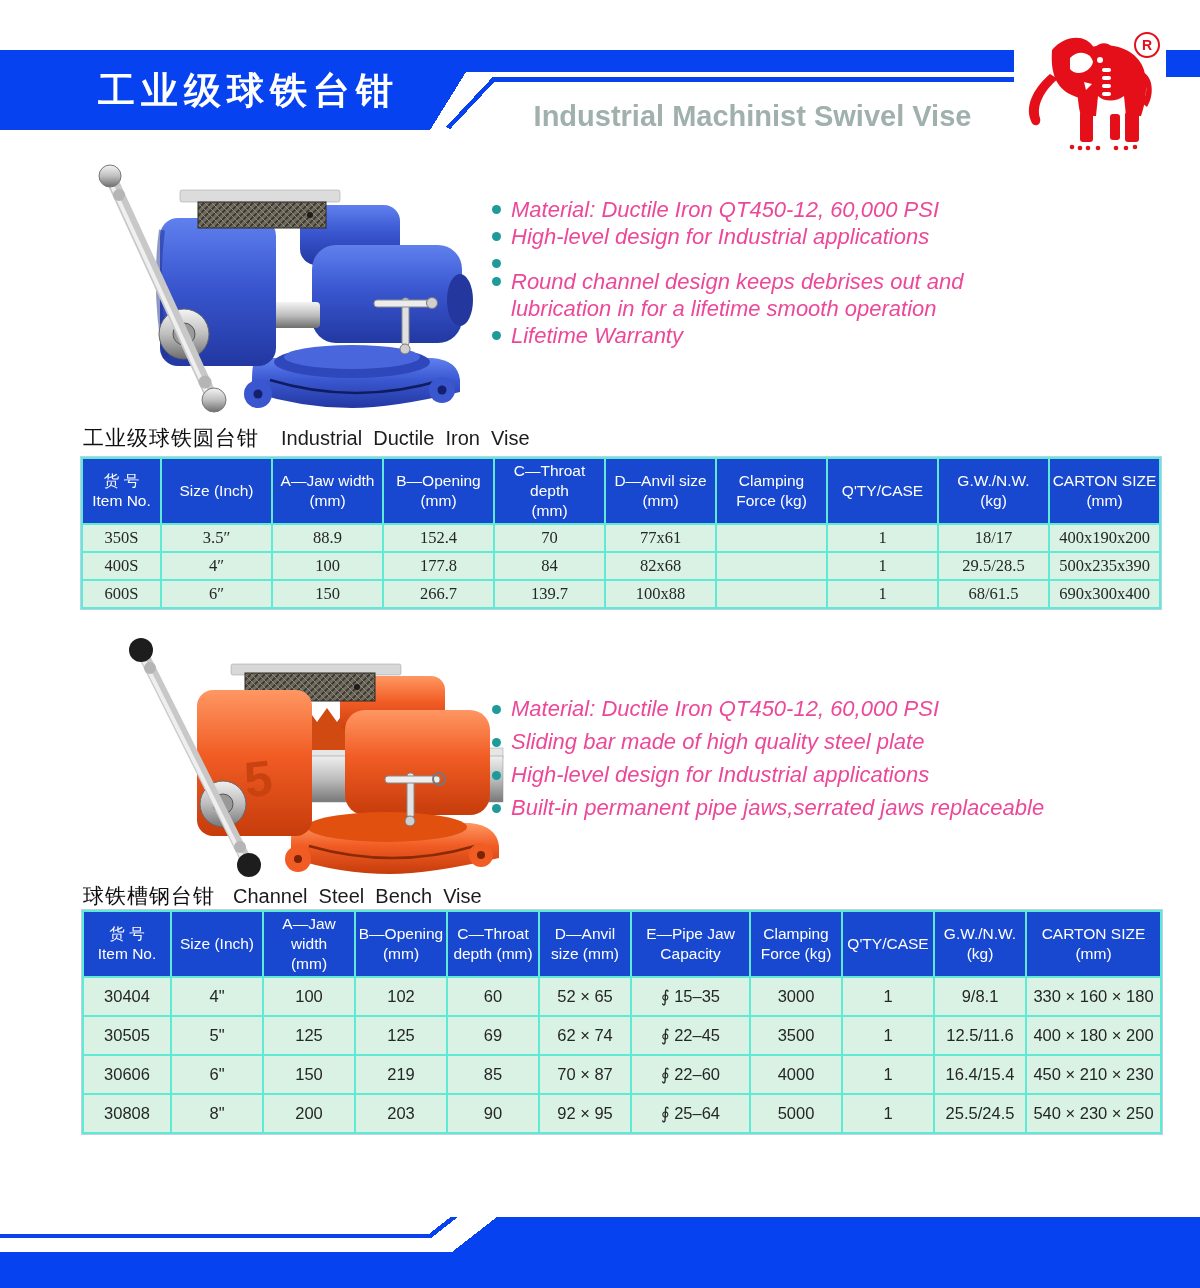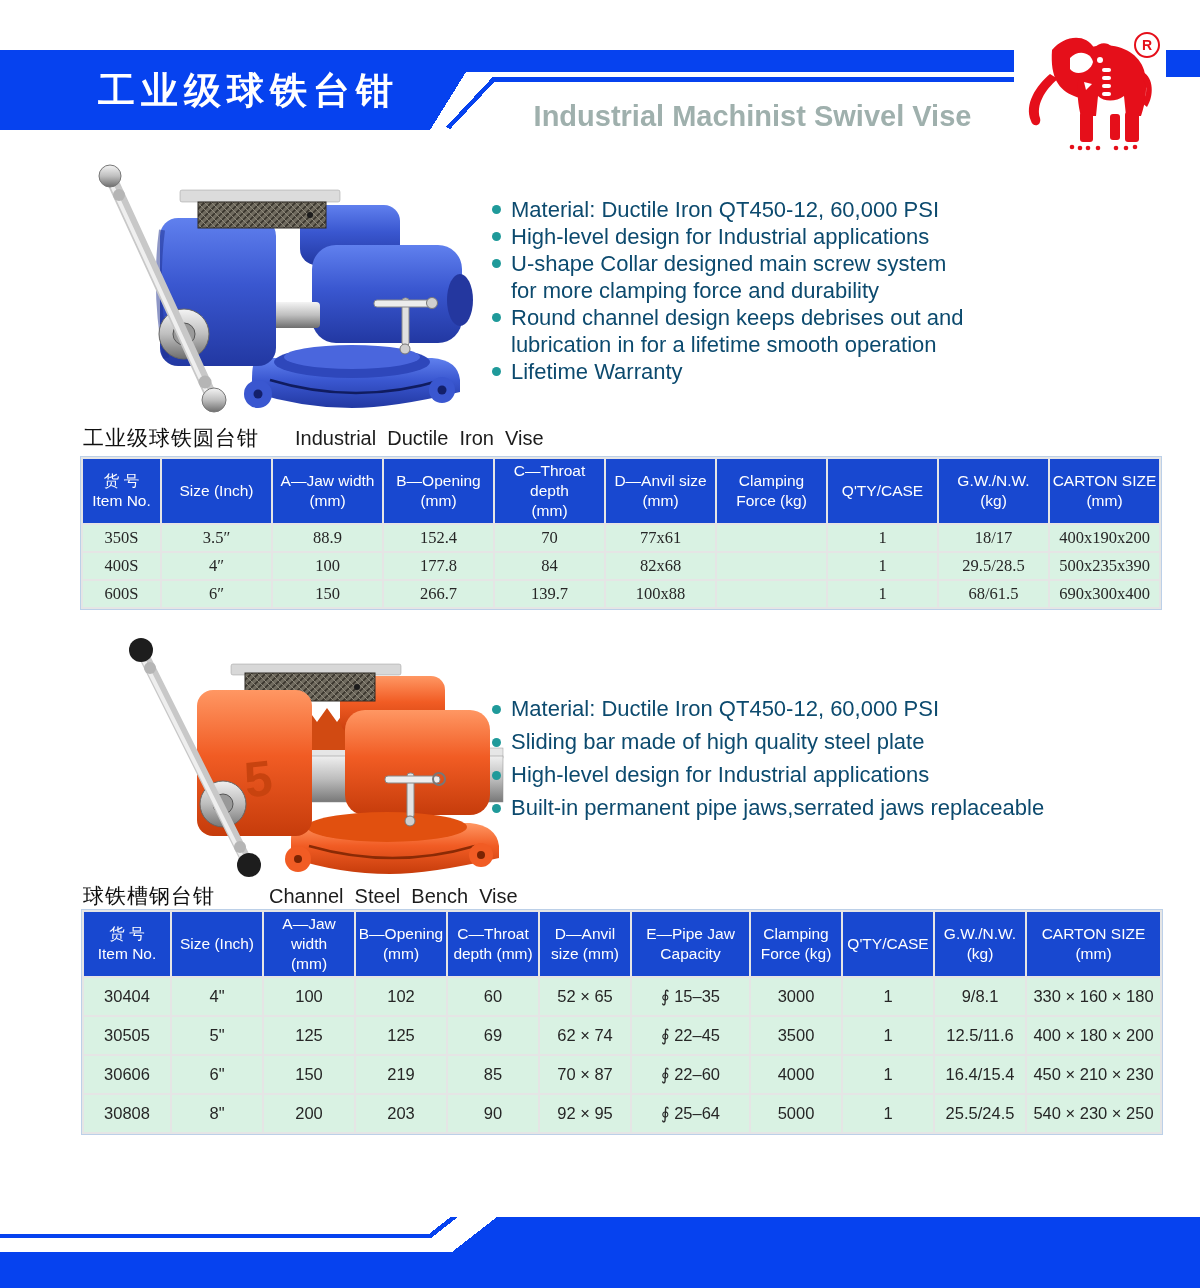--- a/index.html
+++ b/index.html
@@ -23,34 +23,34 @@
   .vise2{position:absolute;top:618px;left:55px;width:450px;height:260px;}
 
   
   .features{position:absolute;left:492px;margin:0;padding:0;list-style:none;width:700px;}
   .f1{top:196px;}
   .f2{top:696px;}
   .features li{display:flex;align-items:flex-start;}
   .f1 li{line-height:27px;}
   .f2 li{line-height:25px;margin-bottom:8px;}
   .dot{flex:0 0 9px;width:9px;height:9px;border-radius:50%;background:#1f9a9a;margin:9px 10px 0 0;}
-  .ftext{font-size:22px;color:#0c4a6e;white-space:pre-line;}
-
-  
-  .caption{position:absolute;left:83px;display:flex;align-items:baseline;gap:36px;}
+  .ftext{font-size:22px;color:#ec4899;white-space:pre-line;font-style:italic;}
+
+  
+  .caption{position:absolute;left:83px;display:flex;align-items:baseline;}
   .c1{top:424px;}
   .c2{top:882px;}
   .cap-cn{font-size:21px;color:#101010;letter-spacing:1px;}
-  .c1 .cap-en{}
+  .c1 .cap-en{margin-left:22px;}
   .c2 .cap-en{margin-left:18px;}
   .cap-en{font-size:20px;color:#1c1c1c;white-space:pre;}
 
   
   .spec{border-collapse:separate;border-spacing:2px;table-layout:fixed;position:absolute;
-        background:#e5e5e5;border:1px solid #bcd0e8;}
+        background:#5eead4;border:1px solid #bcd0e8;}
   .t1{top:456px;left:80px;width:1060px;}
   .t2{top:909px;left:81px;width:1058px;}
   .spec th{background:#1848d0;color:#fff;font-weight:normal;font-size:15.5px;line-height:20px;
            text-align:center;vertical-align:middle;padding:2px 1px;}
   .t1 th{height:46px;}
   .t2 th{height:58px;}
   .spec td{background:#d9f2e3;color:#262626;font-size:16.5px;text-align:center;vertical-align:middle;}
   .t1 td{height:24px;font-family:Liberation Serif, serif;}
   .t2 td{height:35px;}
   .t1 col{width:109px}  .t1 col:nth-child(1){width:77px}
@@ -210,22 +210,20 @@
       <li>
         <span class="dot"></span>
         <span class="ftext">Material: Ductile Iron QT450-12, 60,000 PSI</span>
       </li>
       <li>
         <span class="dot"></span>
         <span class="ftext">High-level design for Industrial applications</span>
       </li>
       <li>
         <span class="dot"></span>
-        <span class="ftext">U-shape Collar designed main screw system
-for more clamping force and durability</span>
       </li>
       <li>
         <span class="dot"></span>
         <span class="ftext">Round channel design keeps debrises out and
 lubrication in for a lifetime smooth operation</span>
       </li>
       <li>
         <span class="dot"></span>
         <span class="ftext">Lifetime Warranty</span>
       </li>

